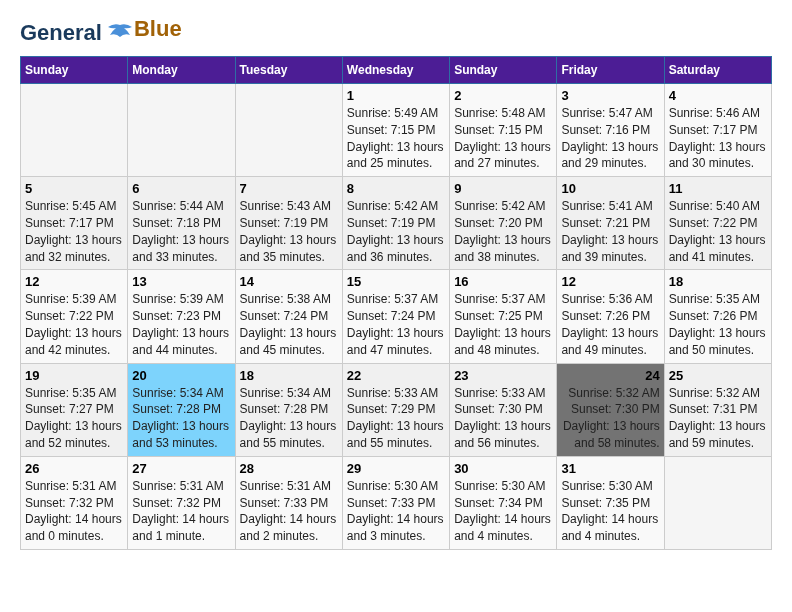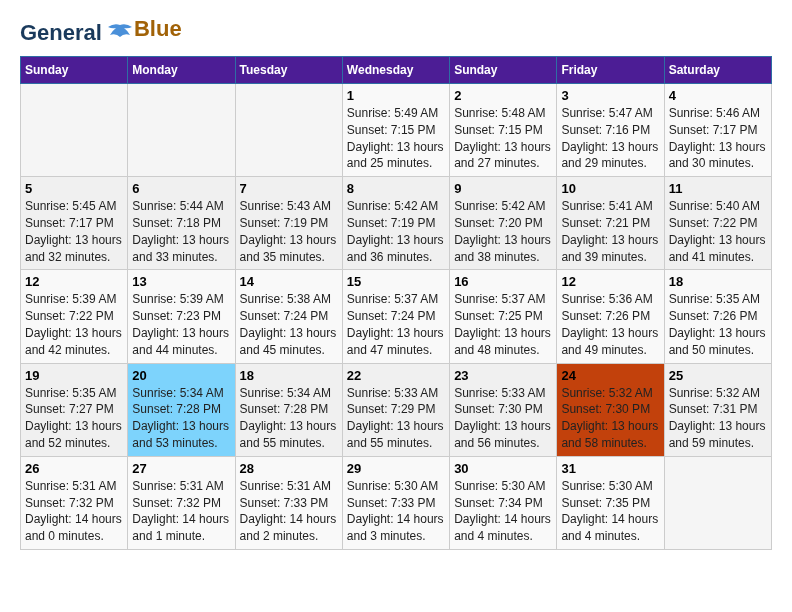--- a/index.html
+++ b/index.html
@@ -206,21 +206,21 @@
           <div class="day-info">Sunrise: 5:34 AM<br>Sunset: 7:28 PM<br>Daylight: 13 hours and 55 minutes.</div>
         </td>
         <td style="background: rgb(240, 240, 240);">
           <span class="day-num">22</span>
           <div class="day-info">Sunrise: 5:33 AM<br>Sunset: 7:29 PM<br>Daylight: 13 hours and 55 minutes.</div>
         </td>
         <td style="background: rgb(240, 240, 240);">
           <span class="day-num">23</span>
           <div class="day-info">Sunrise: 5:33 AM<br>Sunset: 7:30 PM<br>Daylight: 13 hours and 56 minutes.</div>
         </td>
-        <td style="background: #c2410c;">
+        <td style="background: #737373; text-align: right;">
           <span class="day-num">24</span>
           <div class="day-info">Sunrise: 5:32 AM<br>Sunset: 7:30 PM<br>Daylight: 13 hours and 58 minutes.</div>
         </td>
         <td style="background: rgb(240, 240, 240);">
           <span class="day-num">25</span>
           <div class="day-info">Sunrise: 5:32 AM<br>Sunset: 7:31 PM<br>Daylight: 13 hours and 59 minutes.</div>
         </td>
       </tr>
       <tr class="week-row">
         <td>

